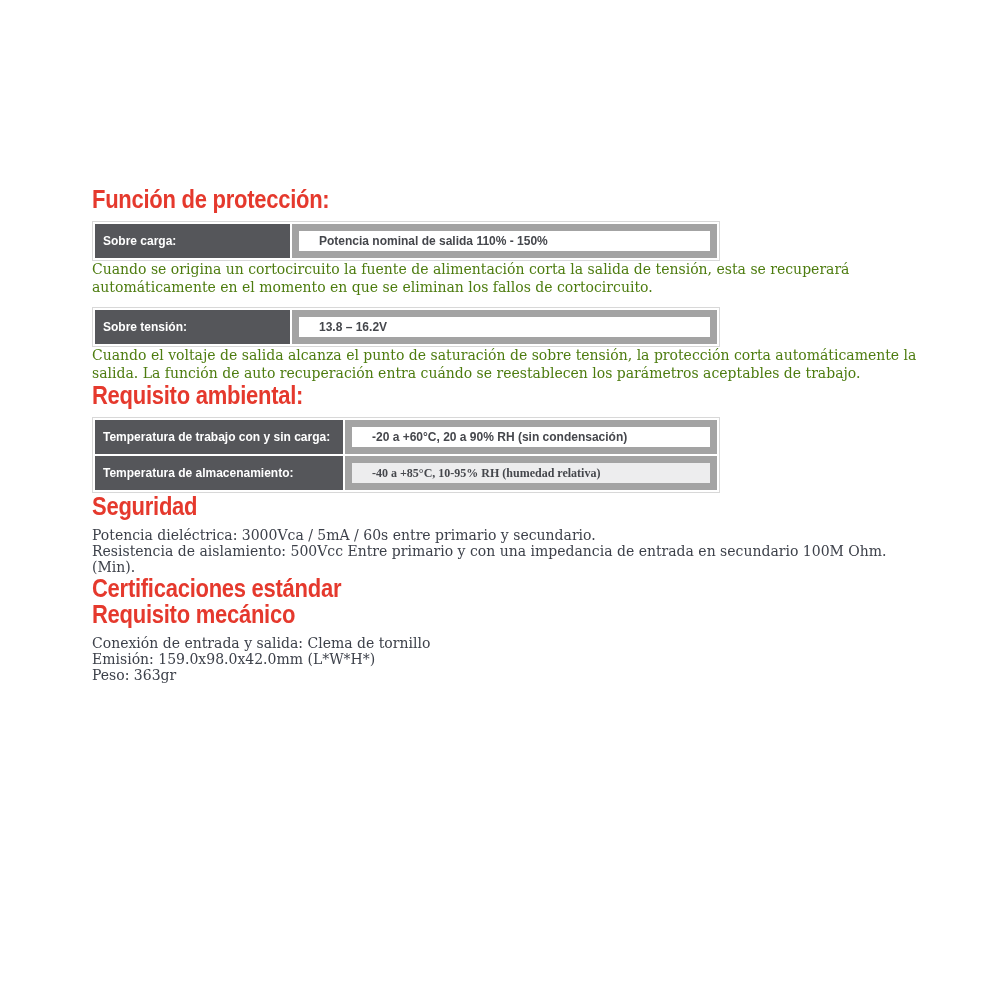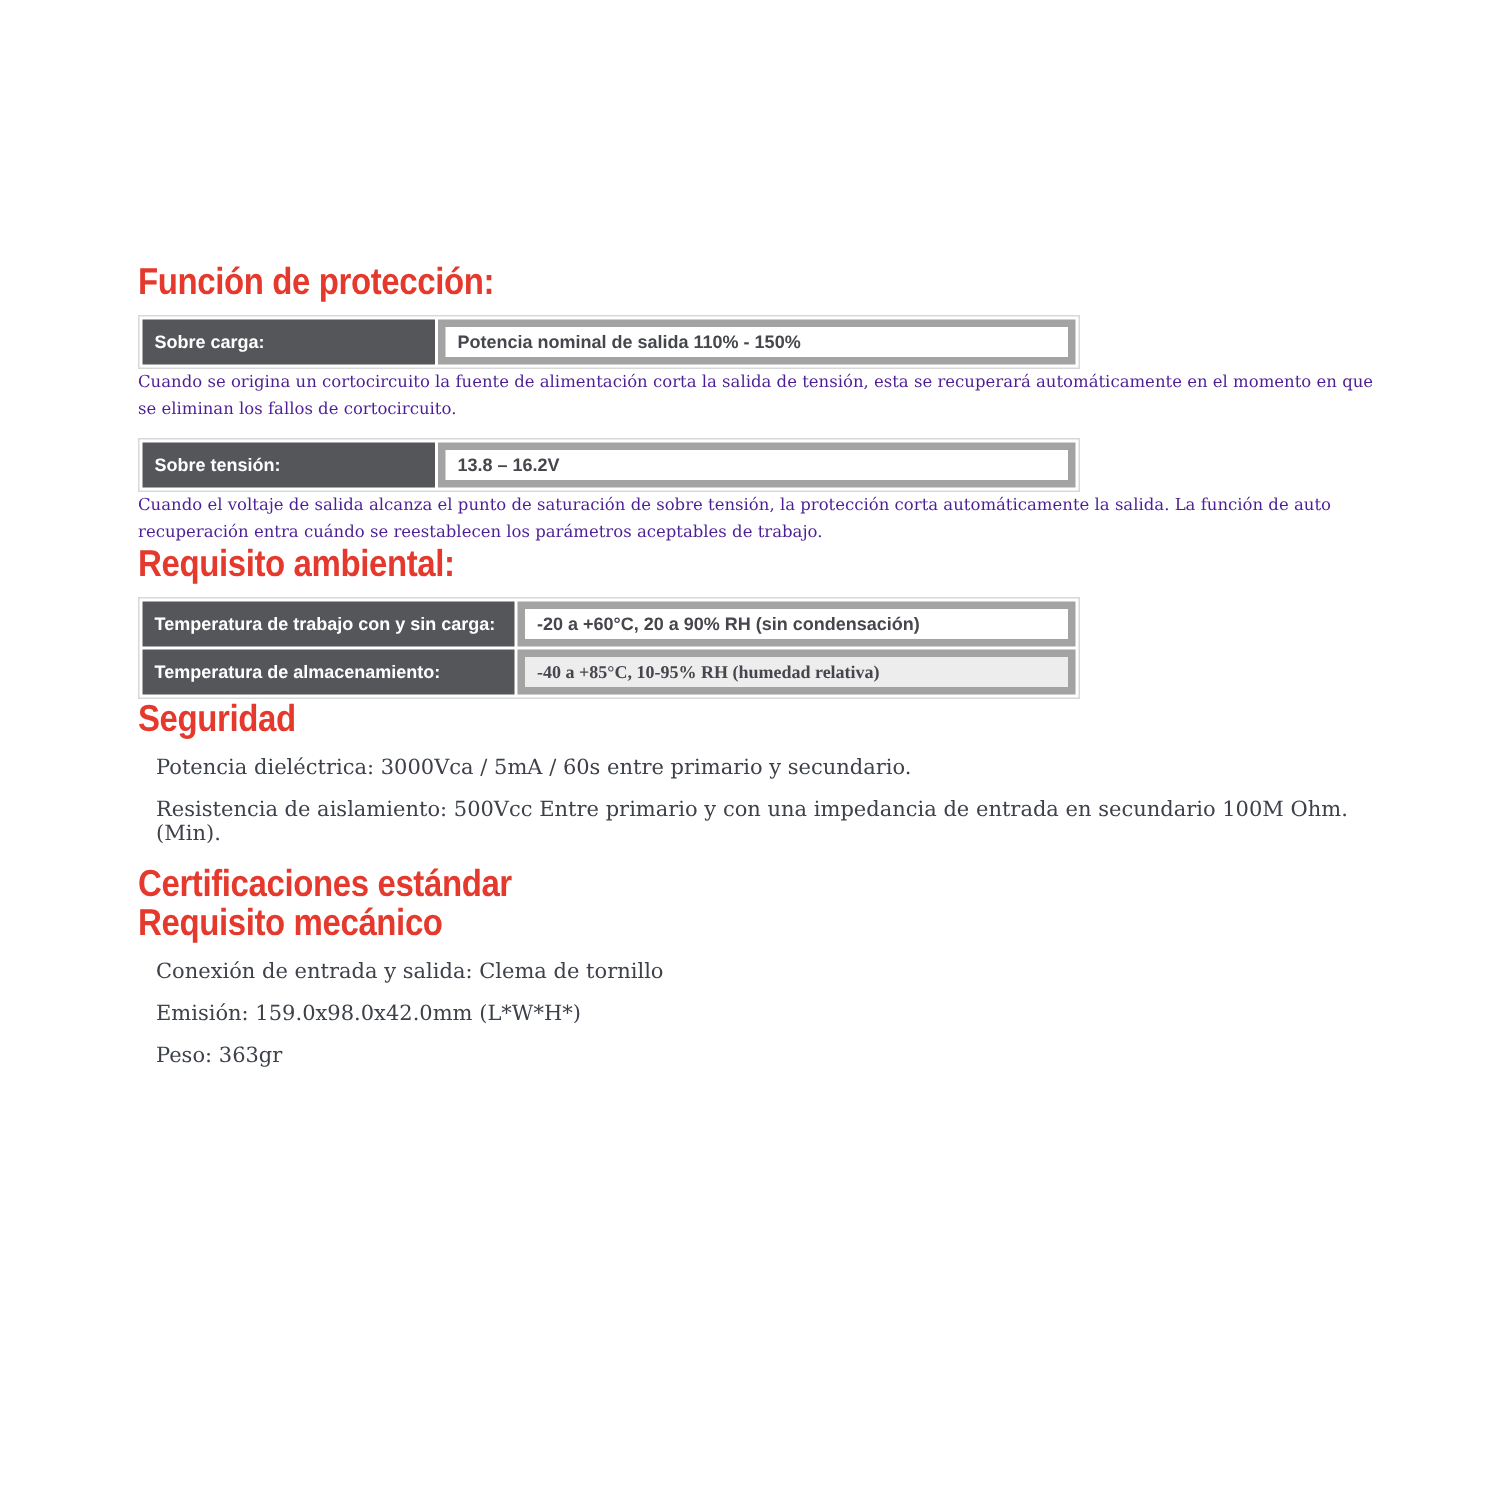--- a/index.html
+++ b/index.html
@@ -13,21 +13,21 @@
   .page {
     position: relative;
     width: 1000px;
     height: 1000px;
     background: #ffffff;
     font-family: "DejaVu Serif", serif;
   }
   .content {
     position: absolute;
     left: 92px;
-    top: 175px;
+    top: 186px;
     width: 833px;
   }
   h2.sec-heading {
     margin: 0;
     color: #e5392d;
     font-family: "Liberation Sans", sans-serif;
     font-size: 25px;
     line-height: 26px;
     font-weight: 700;
     letter-spacing: -0.3px;
@@ -62,48 +62,48 @@
     padding: 2px 8px;
     display: flex;
     align-items: center;
   }
   .wide .spec-label {
     width: 248px;
   }
   .spec-value {
     box-sizing: border-box;
     flex: 1 1 auto;
-    border: 5px solid #a3a3a3;
+    border: 7px solid #a3a3a3;
     background: #ffffff;
     color: #45474c;
     font-family: "Liberation Sans", sans-serif;
     font-size: 12px;
     font-weight: 700;
     line-height: 16px;
-    padding: 2px 8px;
+    padding: 2px 20px;
     display: flex;
     align-items: center;
   }
   .spec-row.alt .spec-value {
     background: #ededee;
     font-family: Liberation Serif, serif;
   }
   p.body-text {
     margin: 0;
-    color: #4c1d95;
-    font-size: 11px;
+    color: #4d7c0f;
+    font-size: 14px;
     line-height: 17.5px;
   }
   .line-block {
     color: #3d414a;
     font-size: 14px;
     line-height: 16px;
   }
   .line-block div {
-    margin: 12px;
+    margin: 0;
   }
   
   .mt-table1   { margin-top: 9px; }
   .mt-para     { margin-top: 8px; }
   .mt-table2   { margin-top: 11px; }
   .mt-h2-amb   { margin-top: 40px; }
   .mt-table3   { margin-top: 9px; }
   .mt-h2-seg   { margin-top: 41px; }
   .mt-lines    { margin-top: 8px; }
   .mt-h2-cert  { margin-top: 44px; }

